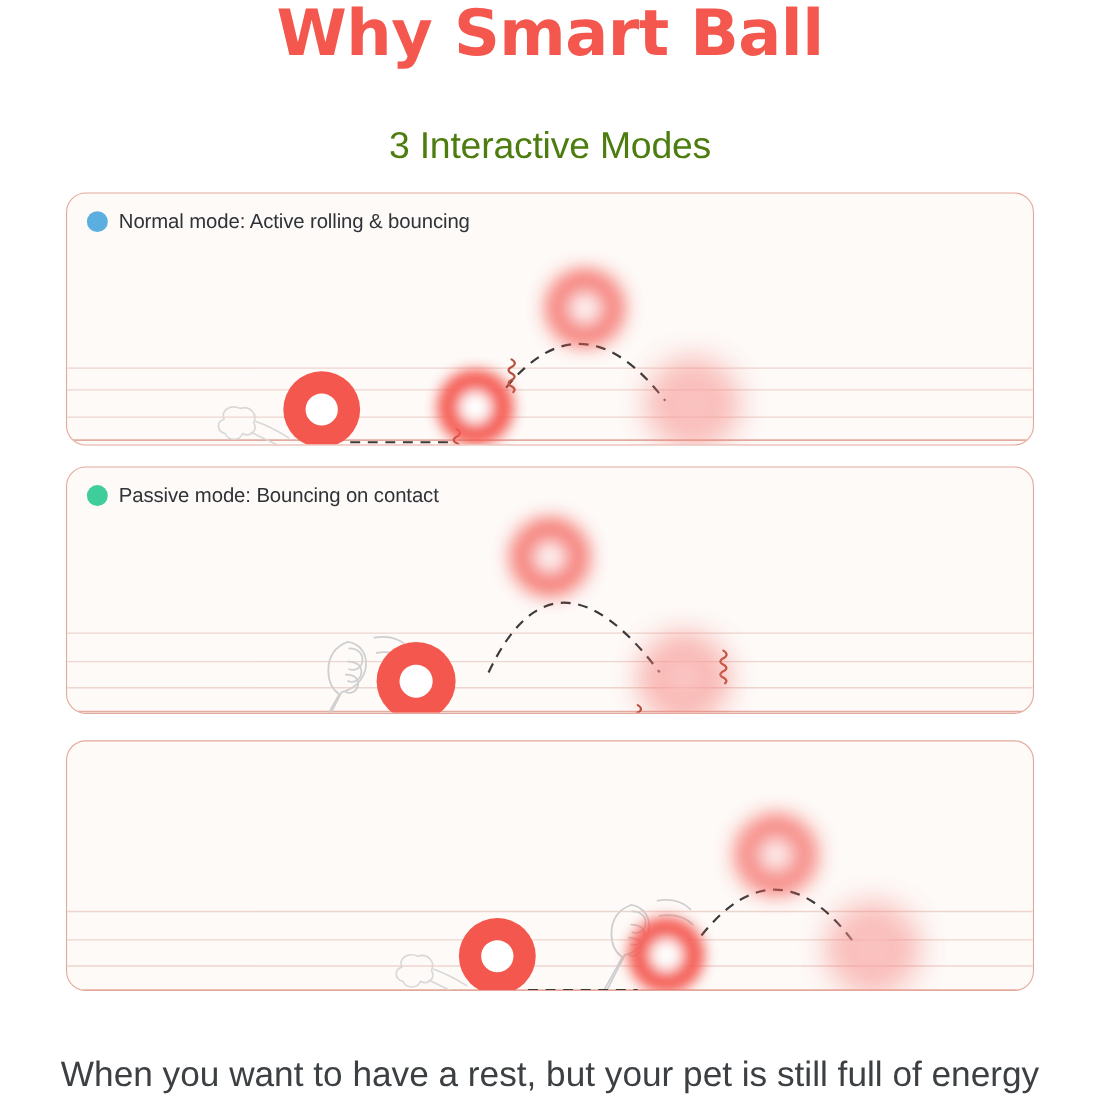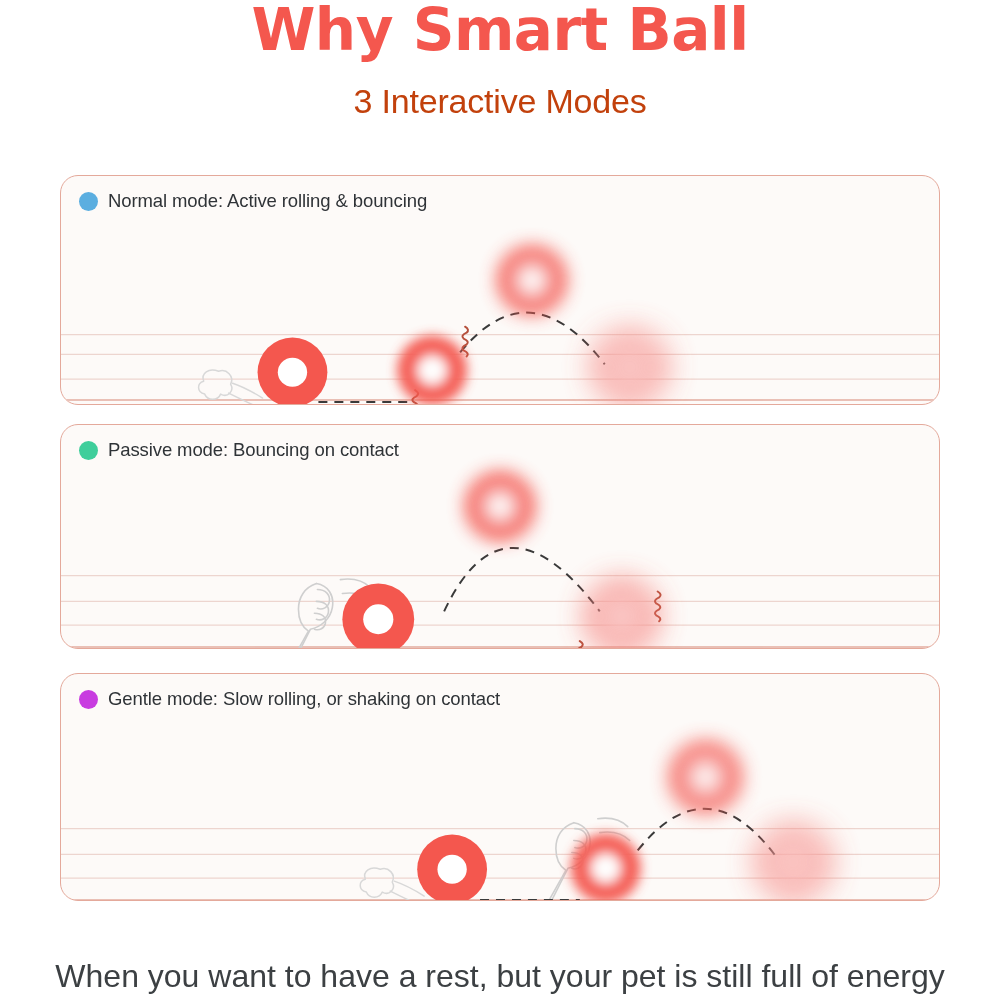--- a/index.html
+++ b/index.html
@@ -66,21 +66,21 @@
   .lines-layer { z-index: 1; }
   .deco-layer  { z-index: 2; }
   .ball-layer  { z-index: 3; }
 </style>
 </head>
 <body>
 
 <div class="page">
 
   <div class="title" style="color: rgb(244, 87, 78);">Why Smart Ball</div>
-  <div class="subtitle" style="color: #c2410c;">3 Interactive Modes</div>
+  <div class="subtitle" style="color: #4d7c0f; margin-top: 32px;">3 Interactive Modes</div>
 
   <div class="panel" id="panel-0" style="background: rgb(253, 250, 248); border-color: rgb(228, 169, 155);">
     <div class="stage">
         <svg viewBox="0 0 880 230" preserveAspectRatio="none">
           <defs>
             <filter id="blur-0-6" x="-60%" y="-60%" width="220%" height="220%">
               <feGaussianBlur stdDeviation="6" in="SourceGraphic"></feGaussianBlur>
             </filter>
             <filter id="blur-0-9" x="-60%" y="-60%" width="220%" height="220%">
               <feGaussianBlur stdDeviation="9" in="SourceGraphic"></feGaussianBlur>
@@ -257,21 +257,17 @@
               <circle cx="646" cy="104" r="36" fill="#F4574E"></circle>
               <circle cx="646" cy="104" r="15.12" fill="#ffffff"></circle>
             </g>
             <g opacity="0.8" filter="url(#blur-2-16)">
               <circle cx="734" cy="190" r="35" fill="#F4574E"></circle>
               <circle cx="734" cy="190" r="14.7" fill="#ffffff"></circle>
             </g>
           </g>
         </svg>
       </div>
-    <div class="panel-head">
-      <span class="dot" style="background: rgb(200, 60, 224);"></span>
-      <span class="panel-label">Gentle mode: Slow rolling, or shaking on contact</span>
-    </div>
   </div>
 
   <div class="caption">When you want to have a rest, but your pet is still full of energy</div>
 
 </div>
 
 </body></html>

